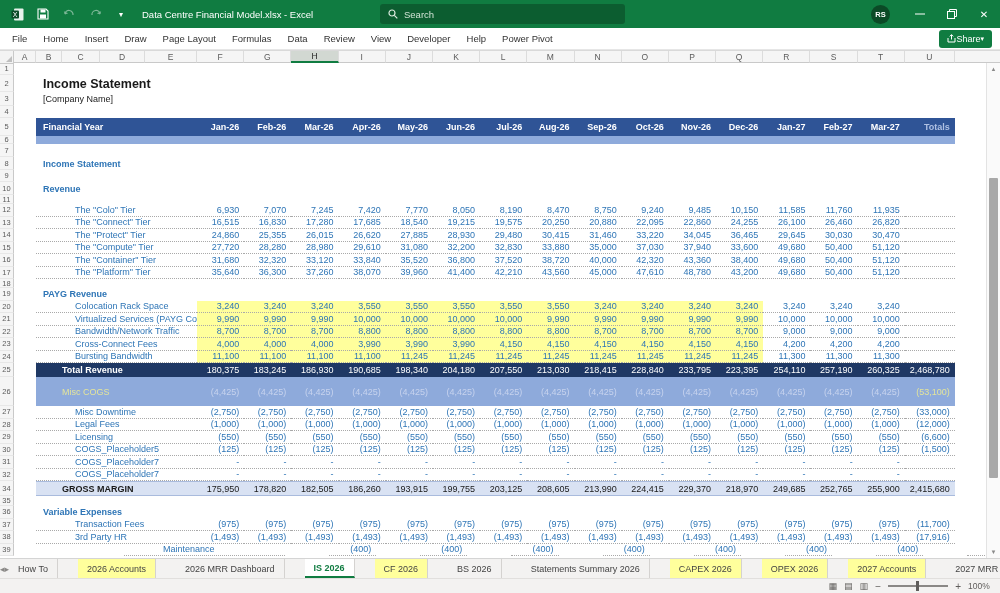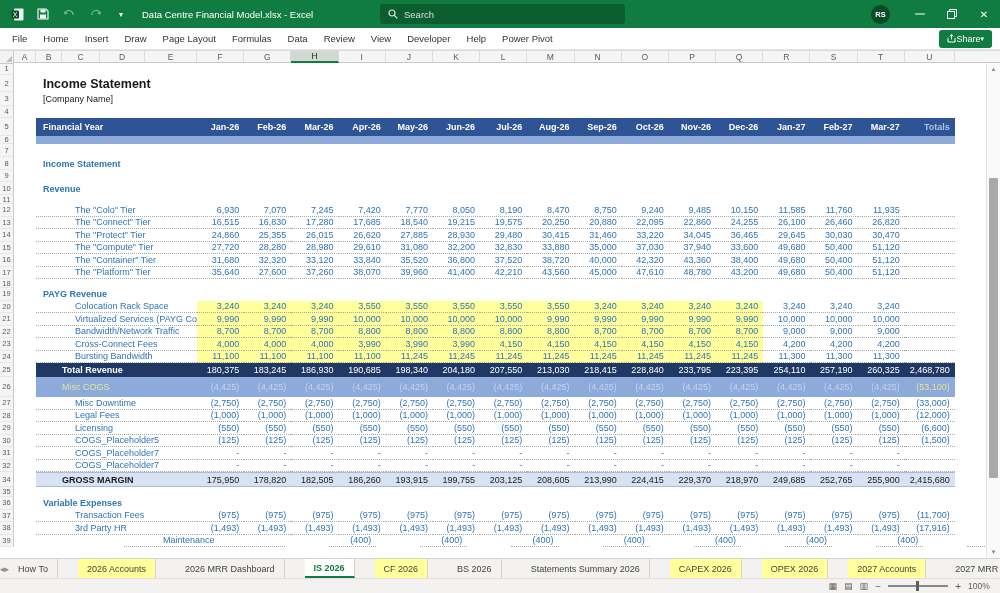--- a/index.html
+++ b/index.html
@@ -531,21 +531,21 @@
         <div class="c">49,680</div>
         <div class="c">50,400</div>
         <div class="c">51,120</div>
         <div class="c tot"></div>
       </div>
       <div class="grow r-data" style="height: 12.5px;">
         <div class="rn">17</div>
         <div class="colA"></div>
         <div class="lab ind2">The "Platform" Tier</div>
         <div class="c">35,640</div>
-        <div class="c">27,600</div>
+        <div class="c">36,300</div>
         <div class="c">37,260</div>
         <div class="c">38,070</div>
         <div class="c">39,960</div>
         <div class="c">41,400</div>
         <div class="c">42,210</div>
         <div class="c">43,560</div>
         <div class="c">45,000</div>
         <div class="c">47,610</div>
         <div class="c">48,780</div>
         <div class="c">43,200</div>
@@ -715,21 +715,21 @@
         <div class="c">213,030</div>
         <div class="c">218,415</div>
         <div class="c">228,840</div>
         <div class="c">233,795</div>
         <div class="c">223,395</div>
         <div class="c">254,110</div>
         <div class="c">257,190</div>
         <div class="c">260,325</div>
         <div class="c tot">2,468,780</div>
       </div>
-      <div class="grow r-cogs" style="height: 20px;">
+      <div class="grow r-cogs" style="height: 29px;">
         <div class="rn">26</div>
         <div class="colA"></div>
         <div class="lab ind1">Misc COGS</div>
         <div class="c">(4,425)</div>
         <div class="c">(4,425)</div>
         <div class="c">(4,425)</div>
         <div class="c">(4,425)</div>
         <div class="c">(4,425)</div>
         <div class="c">(4,425)</div>
         <div class="c">(4,425)</div>

